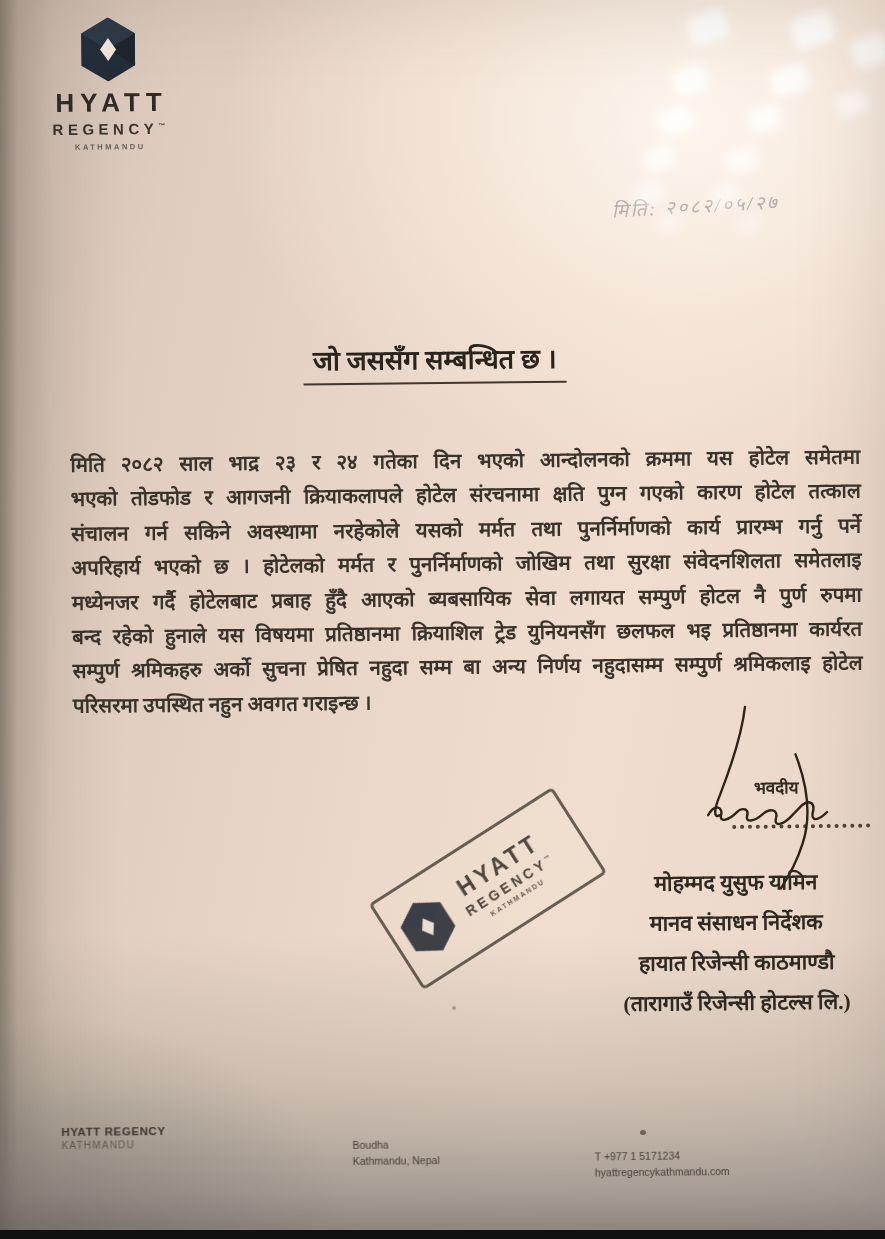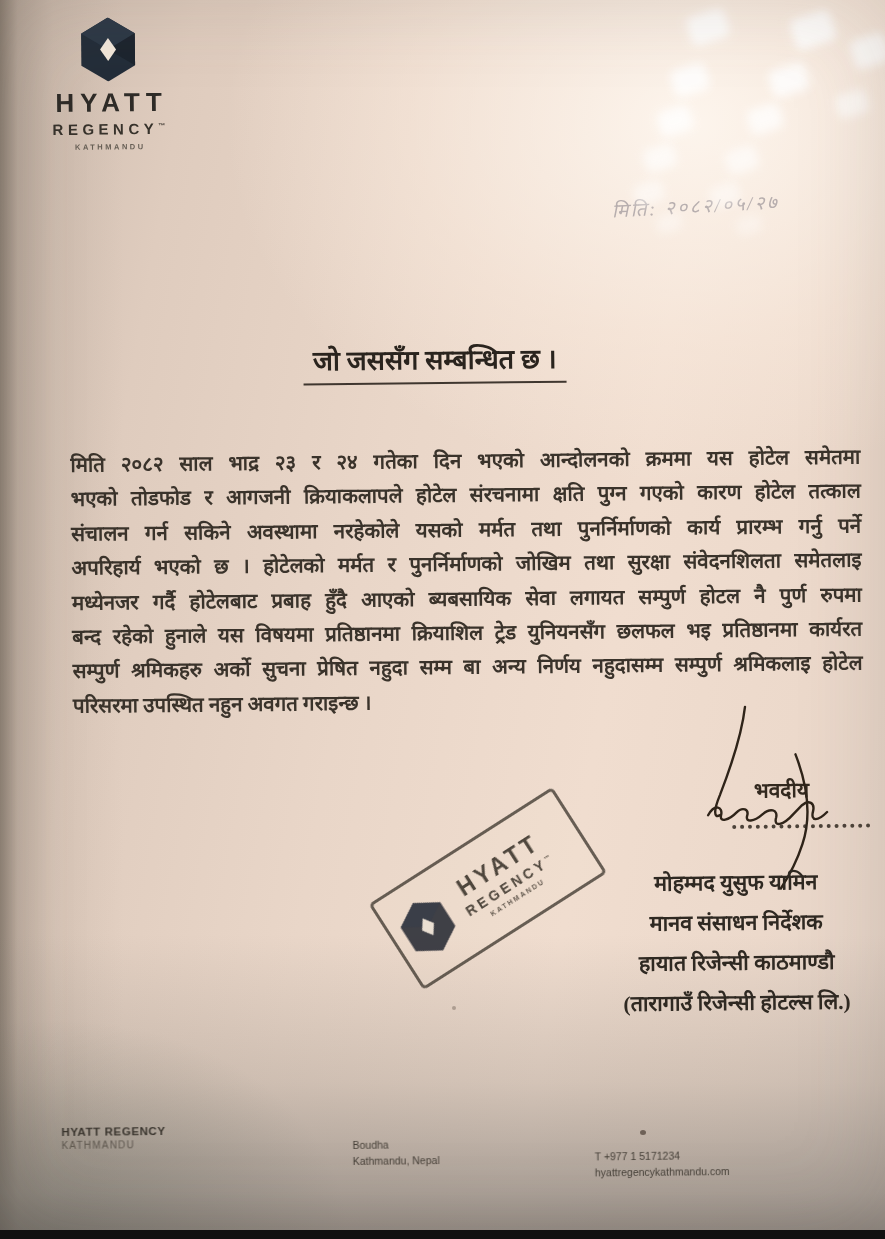--- a/index.html
+++ b/index.html
@@ -36,21 +36,21 @@
     font-size:27px; font-weight:700; color:#2a241e;
     border-bottom:2.5px solid rgba(44,37,30,0.9); padding:0 10px 7px;
   }
 
   
   .body-block { position:absolute; left:72px; top:444px; width:790px; font-size:20.5px; font-weight:600; color:#3a332b; }
   .body-line { line-height:34.4px; text-align:justify; text-align-last:justify; white-space:normal; }
   .body-line.last { text-align-last:left; }
 
   
-  .salutation { position:absolute; left:752px; top:779px; font-size:21px; font-weight:700; color:#33291f; }
+  .salutation { position:absolute; left:752px; top:779px; font-size:17px; font-weight:700; color:#33291f; }
   .sig-svg { position:absolute; left:648px; top:706px; }
   .sig-dots { position:absolute; left:730px; top:828px; width:138px; border-bottom:4px dotted rgba(48,40,32,0.85); }
   .sig-block { position:absolute; left:583px; top:866px; width:300px; text-align:center; font-size:21.5px; font-weight:700; color:#2f2922; }
   .sig-block div { line-height:40px; }
 
   
   .stamp {
     position:absolute; left:376px; top:838px; width:218px; height:102px;
     transform:rotate(-32deg);
     border:3px solid rgba(58,51,42,0.75); border-radius:5px;

